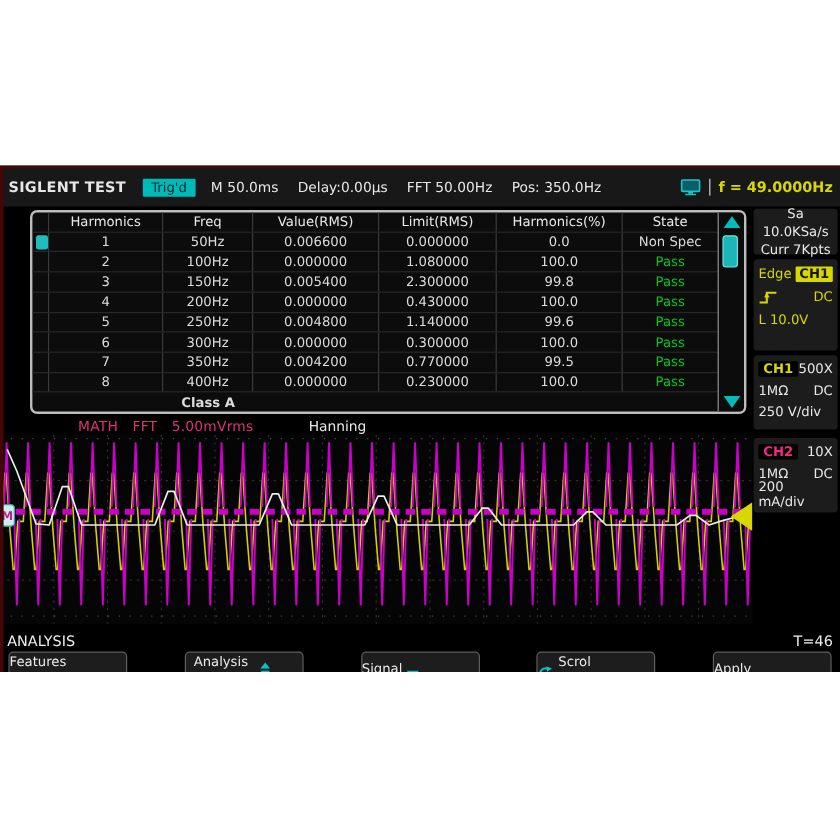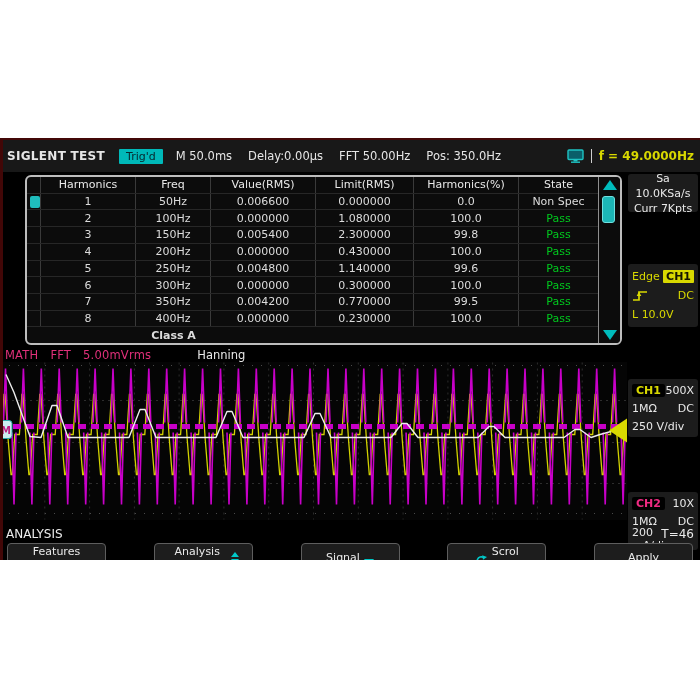--- a/index.html
+++ b/index.html
@@ -32,45 +32,45 @@
   .thead{color:#e8e8e8;}
   .tfoot .c{border-right:none;}
   .pass{color:#00c81e;}
   .selbox{width:10px;height:12px;background:#1fbdbd;border-radius:2px;margin-left:2px;}
   .sbar{width:21px;border-left:1px solid #8f8f8f;position:relative;background:#0c0c0c;}
   .sb-up{position:absolute;top:3px;left:50%;transform:translateX(-50%);width:0;height:0;border-left:7px solid transparent;border-right:7px solid transparent;border-bottom:10px solid #00bcbc;}
   .sb-handle{position:absolute;top:19px;left:3px;width:13px;height:27px;background:#1cb6b6;border-radius:3px;border:1px solid #6fe0e0;box-sizing:border-box;}
   .sb-down{position:absolute;bottom:3px;left:50%;transform:translateX(-50%);width:0;height:0;border-left:7px solid transparent;border-right:7px solid transparent;border-top:10px solid #00bcbc;}
 
   
-  .mathline{position:absolute;left:0;top:175px;height:15px;width:100%;display:flex;align-items:center;font-size:11.5px;}
+  .mathline{position:absolute;left:16px;top:175px;height:15px;width:100%;display:flex;align-items:center;font-size:11.5px;padding-left:44px;}
   .ml-pink{color:#e0307a;margin-left:5px;letter-spacing:.2px;}
   .ml-pink+.ml-pink{margin-left:12px;}
   .ml-win{color:#e8e8e8;margin-left:46px;}
 
   
   .wavebox{position:absolute;left:0;top:190px;width:627px;height:158px;background:#050505;}
 
   
-  .sidebar{width:73px;box-sizing:border-box;padding:2px 2px 0 1px;display:flex;flex-direction:column;gap:48px;}
+  .sidebar{width:73px;box-sizing:border-box;padding:2px 2px 0 1px;display:flex;flex-direction:column;}
   .sbox{background:#1c1c1c;border-radius:3px;font-size:11px;color:#e8e8e8;margin-bottom:4px;box-sizing:border-box;}
   .sa-box{height:38px;text-align:center;display:flex;flex-direction:column;justify-content:center;line-height:15px;}
   .trig-box{height:76px;color:#d8d800;padding:3px 4px;}
   .trig-row{display:flex;justify-content:space-between;align-items:center;height:19px;}
   .src-badge{background:#d8d800;color:#151500;font-weight:bold;padding:0 3px;border-radius:1px;}
   .ch-box{height:62px;padding:2px 4px;}
   .ch-row{display:flex;justify-content:space-between;align-items:center;height:18px;}
   .ch-name{background:#000;padding:0 4px;border-radius:2px;font-weight:bold;}
   .ch1-name{color:#d8d800;}
   .ch2-name{color:#f02a82;}
 
   
   .analysis-row{height:19px;display:flex;align-items:center;justify-content:space-between;color:#ececec;font-size:12px;padding:0 6px;}
   .menu-row{height:31px;display:flex;justify-content:space-between;padding:0 7px;}
-  .mbtn{width:99px;height:29px;background:#1d1d1d;border:1px solid #5e5e5e;border-radius:4px;color:#eaeaea;font-size:11px;display:flex;align-items:center;justify-content:center;gap:4px;box-sizing:border-box;cursor:pointer;}
+  .mbtn{width:99px;height:29px;background:#1d1d1d;border:1px solid #5e5e5e;border-radius:4px;color:#eaeaea;font-size:11px;display:flex;align-items:center;justify-content:flex-start;gap:4px;box-sizing:border-box;cursor:pointer;}
   .btn-lines{display:flex;flex-direction:column;align-items:center;line-height:13px;}
   .tri-down{width:0;height:0;border-left:5px solid transparent;border-right:5px solid transparent;border-top:7px solid #00c8c8;align-self:flex-end;margin-bottom:5px;}
   .updown{display:flex;flex-direction:column;gap:2px;}
   .updown i{display:block;width:0;height:0;border-left:4px solid transparent;border-right:4px solid transparent;}
   .updown .u{border-bottom:5px solid #00c8c8;}
   .updown .d{border-top:5px solid #00c8c8;}
 </style>
 </head>
 <body>
 

